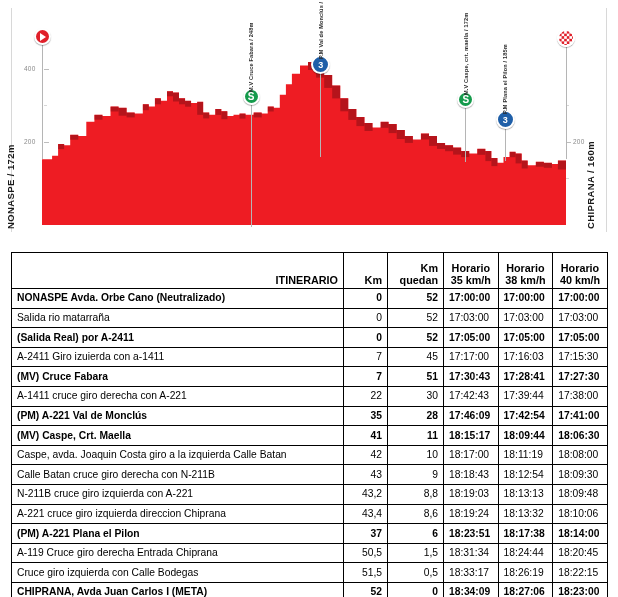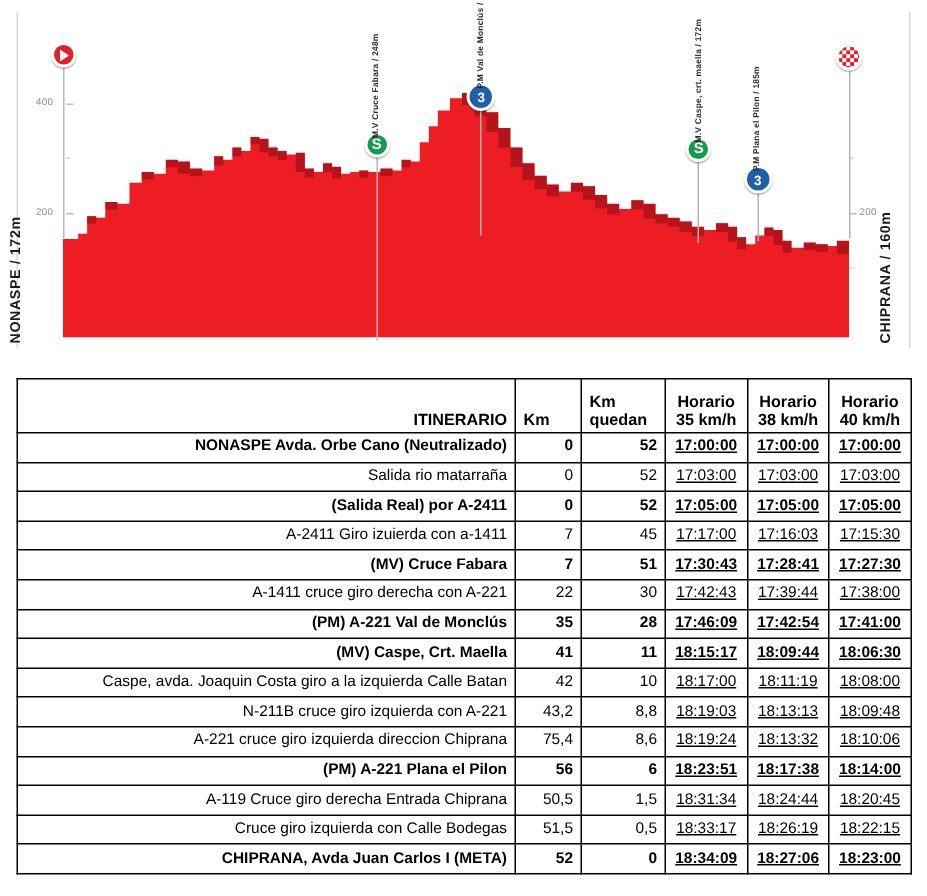--- a/index.html
+++ b/index.html
@@ -145,35 +145,35 @@
     border:1px solid #000000;
     padding:2px 5px;
     font-weight:bold;
     font-size:10.8px;
     vertical-align:bottom;
     line-height:1.12;
     height:36px;
     box-sizing:border-box;
   }
   th.h-itin{text-align:right;}
-  th.h-num{text-align:left;}
+  th.h-num{text-align:right;}
   th.h-hor{text-align:center;}
 
   tbody td{
     border:1px solid #000000;
     padding:1px 5px;
     height:19.6px;
     box-sizing:border-box;
     line-height:1.15;
     white-space:nowrap;
     overflow:hidden;
   }
-  td.t-itin{text-align:right;}
+  td.t-itin{text-align:left;}
   td.t-num{text-align:right;}
-  td.t-hor{text-align:center;text-decoration:underline;}
+  td.t-hor{text-align:left;}
   tr.hl td{font-weight:bold;}
 </style>
 </head>
 <body>
 
 <div id="profile">
   <div id="profile-frame"></div>
 
   <div class="tick-mark" style="left:44px;top:69px;width:5px;"></div>
   <span class="axis-tick" style="left:24px;top:65px;">400</span>
@@ -373,38 +373,46 @@
         </tr>
         <tr>
           <td class="t-itin">Caspe, avda. Joaquin Costa giro a la izquierda Calle Batan</td>
           <td class="t-num">42</td>
           <td class="t-num">10</td>
           <td class="t-hor">18:17:00</td>
           <td class="t-hor">18:11:19</td>
           <td class="t-hor">18:08:00</td>
         </tr>
         <tr>
+          <td class="t-itin">Calle Batan cruce giro derecha con N-211B</td>
+          <td class="t-num">43</td>
+          <td class="t-num">9</td>
+          <td class="t-hor">18:18:43</td>
+          <td class="t-hor">18:12:54</td>
+          <td class="t-hor">18:09:30</td>
+        </tr>
+        <tr>
           <td class="t-itin">N-211B cruce giro izquierda con A-221</td>
           <td class="t-num">43,2</td>
           <td class="t-num">8,8</td>
           <td class="t-hor">18:19:03</td>
           <td class="t-hor">18:13:13</td>
           <td class="t-hor">18:09:48</td>
         </tr>
         <tr>
           <td class="t-itin">A-221 cruce giro izquierda direccion Chiprana</td>
-          <td class="t-num">75,4</td>
+          <td class="t-num">43,4</td>
           <td class="t-num">8,6</td>
           <td class="t-hor">18:19:24</td>
           <td class="t-hor">18:13:32</td>
           <td class="t-hor">18:10:06</td>
         </tr>
         <tr class="hl">
           <td class="t-itin">(PM) A-221 Plana el Pilon</td>
-          <td class="t-num">56</td>
+          <td class="t-num">37</td>
           <td class="t-num">6</td>
           <td class="t-hor">18:23:51</td>
           <td class="t-hor">18:17:38</td>
           <td class="t-hor">18:14:00</td>
         </tr>
         <tr>
           <td class="t-itin">A-119 Cruce giro derecha Entrada Chiprana</td>
           <td class="t-num">50,5</td>
           <td class="t-num">1,5</td>
           <td class="t-hor">18:31:34</td>

